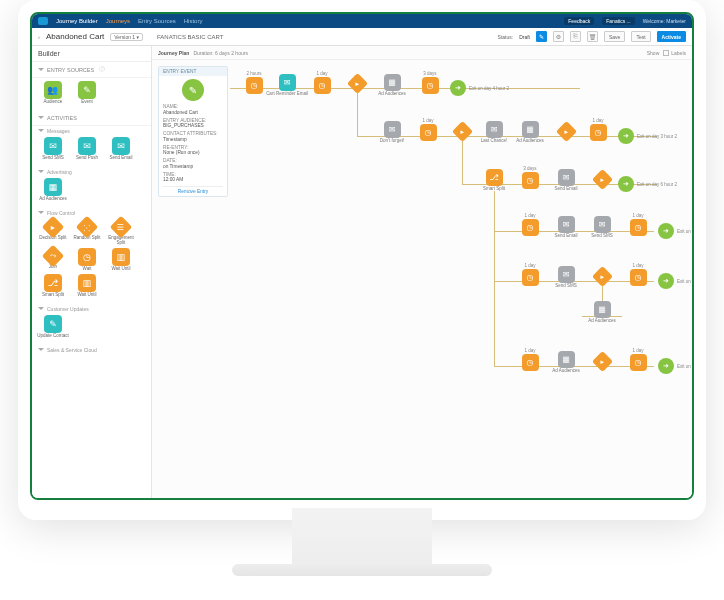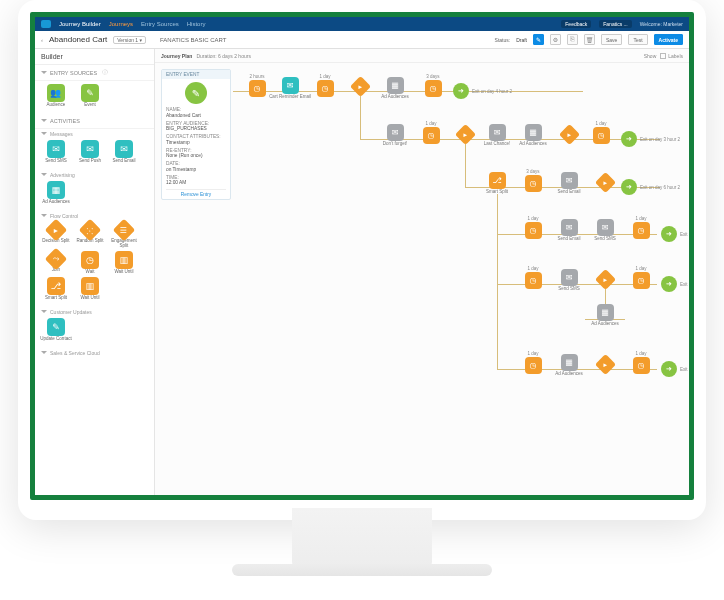--- a/index.html
+++ b/index.html
@@ -1,18 +1,18 @@
 <!DOCTYPE html>
 <html><head>
 <meta charset="utf-8">
 <style>
   *{box-sizing:border-box;margin:0;padding:0;font-family:Arial,Helvetica,sans-serif}
   body{background:#fff;width:724px;height:600px;overflow:hidden;position:relative}
   .monitor{position:absolute;left:18px;top:0;width:688px;height:520px;background:#fff;border-radius:18px;box-shadow:0 8px 40px rgba(0,0,0,0.12);overflow:hidden}
-  .screen{position:absolute;left:12px;top:12px;right:12px;bottom:20px;background:#fff;border:5px solid #15803d;border-radius:2px;overflow:hidden;font-size:6px}
+  .screen{position:absolute;left:12px;top:12px;right:12px;bottom:20px;background:#fff;border:2px solid #15803d;border-radius:8px;overflow:hidden;font-size:6px}
   .stand{position:absolute;left:50%;transform:translateX(-50%);top:508px;width:140px;height:60px;background:linear-gradient(#f3f3f3,#ededed);border-radius:0 0 6px 6px}
   .stand::after{content:"";position:absolute;bottom:-8px;left:-60px;right:-60px;height:12px;background:linear-gradient(#ededed,#e5e5e5);border-radius:6px}
 
   
   .navbar{height:14px;background:#0c4a84;color:#fff;display:flex;align-items:center;padding:0 6px;gap:8px}
   .navbar .logo{width:10px;height:8px;background:#1898d5;border-radius:2px}
   .navbar .spacer{flex:1}
   .navbar .pill{background:#093b68;padding:1px 4px;border-radius:2px;font-size:5px}
   .titlebar{height:18px;border-bottom:1px solid #e0e0e0;display:flex;align-items:center;padding:0 6px;gap:6px}
   .chev{color:#888}

